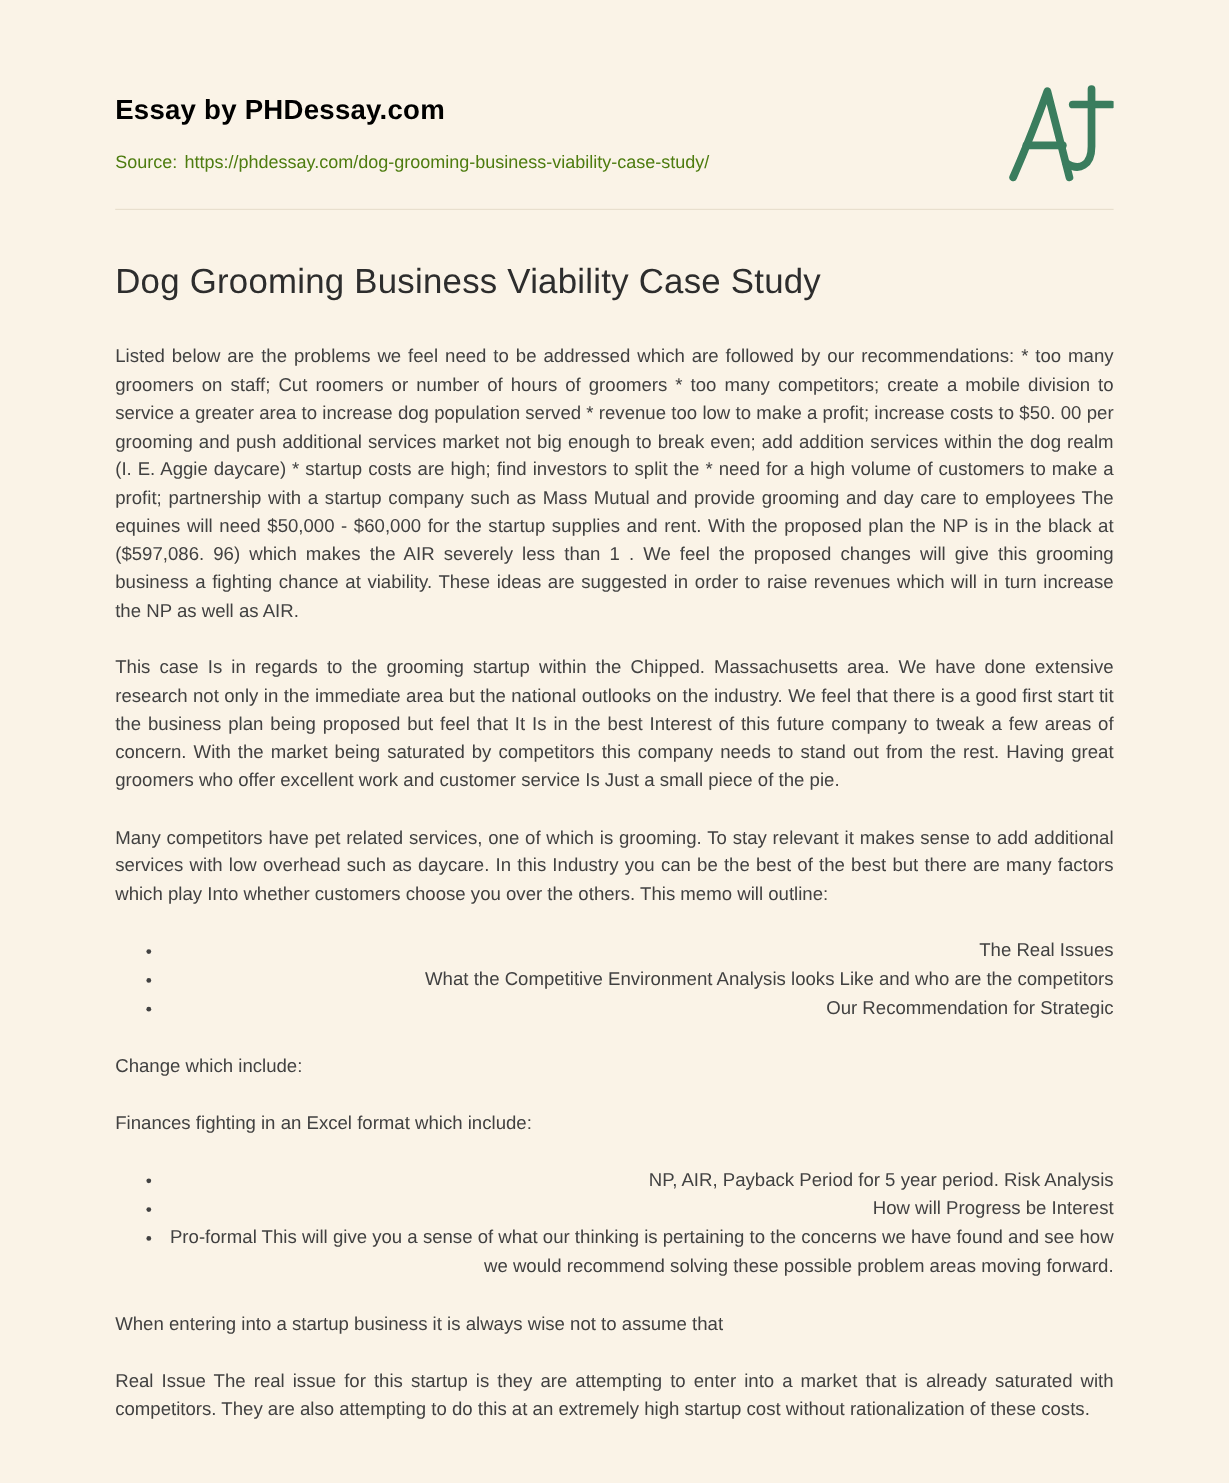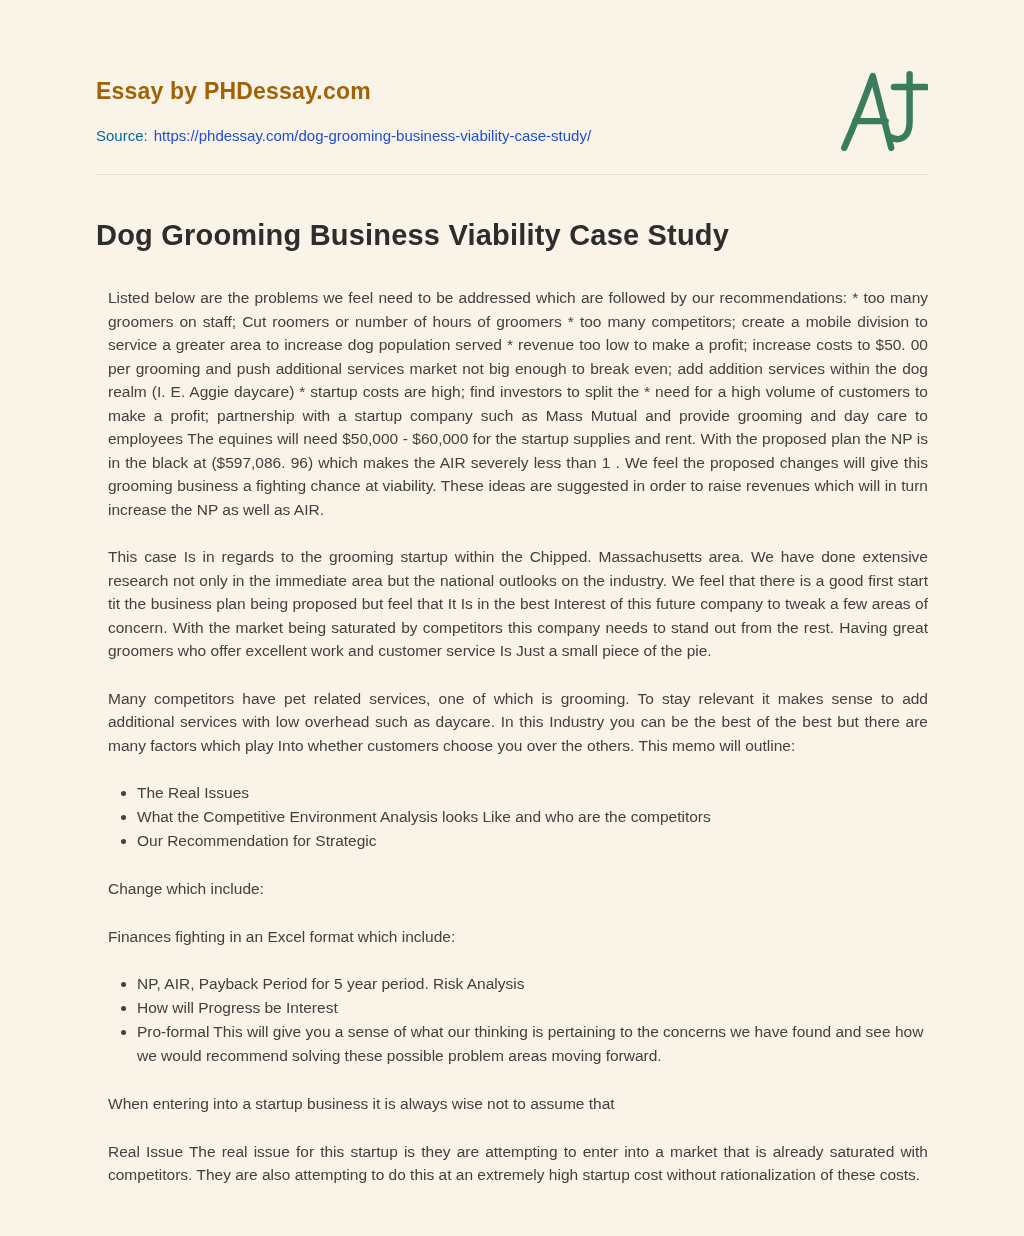--- a/index.html
+++ b/index.html
@@ -12,60 +12,60 @@
     color: #414141;
     font-family: "Liberation Sans", "DejaVu Sans", sans-serif;
   }
   .page { width: 1024px; padding: 0 96px; position: relative; }
 
   
   .page-header { position: relative; padding-top: 78px; }
   .brand {
     font-size: 23px;
     font-weight: 700;
-    color: #a16207;
+    color: #000000;
     letter-spacing: 0.2px;
   }
   .source-line { margin-top: 22px; font-size: 15px; }
-  .source-label { color: #0369a1; margin-right: 6px; margin-top: 12px; }
-  .source-url { color: #1d4ed8; text-decoration: none; }
+  .source-label { color: #4d7c0f; margin-right: 6px; margin-top: 12px; }
+  .source-url { color: #4d7c0f; text-decoration: none; }
   .logo {
     position: absolute;
     right: 0;
     top: 68px;
     width: 92px;
     height: 86px;
     color: #3a7d5e;
   }
   .divider {
     border: none;
     border-top: 1px solid #e8dfce;
     margin-top: 30px;
   }
 
   
   .content { padding-top: 44px; }
   .title {
     font-size: 29px;
-    font-weight: 700;
+    font-weight: 400;
     color: #2d2d2d;
     letter-spacing: 0.2px;
     margin-bottom: 34px;
   }
   .para {
     font-size: 15.5px;
     line-height: 23.5px;
     text-align: justify;
     margin-bottom: 24px;
-    margin-left: 12px;
   }
   .bullets {
     list-style: disc;
     margin: 0 0 24px 0;
     padding-left: 41px;
+    text-align: right;
   }
   .bullets li {
     font-size: 15.5px;
     line-height: 24px;
   }
 </style>
 </head>
 <body>
 
 <div class="page">

